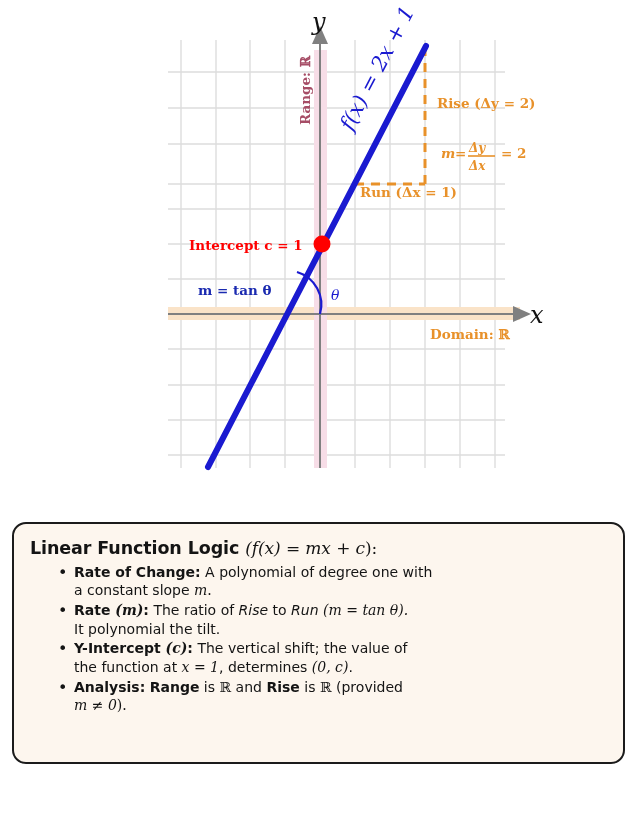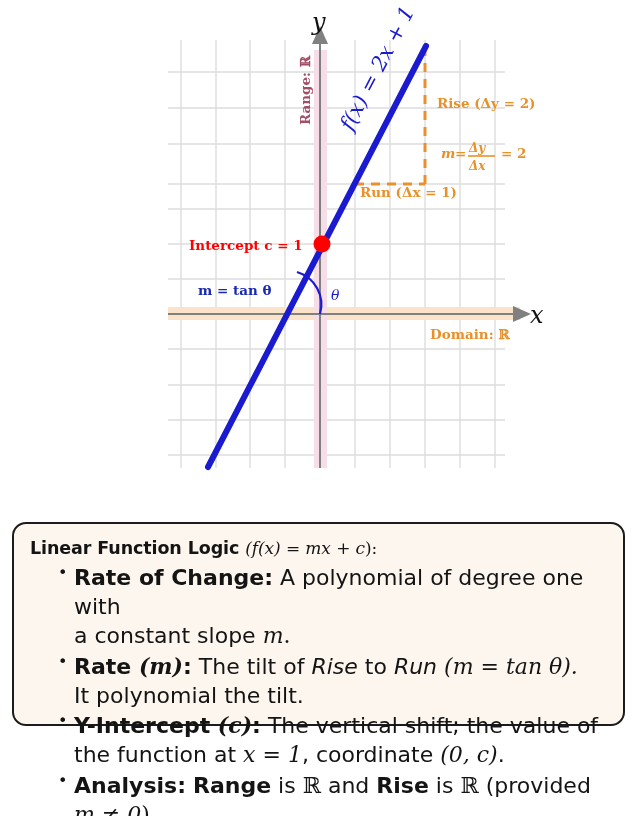--- a/index.html
+++ b/index.html
@@ -31,21 +31,21 @@
   .figure svg {
     display: block;
   }
 
   
   .summary-box {
     position: absolute;
     left: 12px;
     top: 522px;
     width: 613px;
-    height: 204px;
+    height: 242px;
     box-sizing: border-box;
     background: #fdf6ee;
     border: 2.5px solid #1b1b1b;
     border-radius: 14px;
     padding: 12px 16px 10px 14px;
   }
   .summary-title {
     font-family: "DejaVu Sans", sans-serif;
     font-weight: bold;
     font-size: 17.5px;
@@ -62,21 +62,21 @@
   }
   .summary-title .formula .op { font-style: normal; }
   ul.summary-list {
     list-style: none;
     margin: 0;
     padding: 0 0 0 30px;
   }
   ul.summary-list > li {
     position: relative;
     font-family: "DejaVu Sans", sans-serif;
-    font-size: 22px;
+    font-size: 14px;
     color: #141414;
     line-height: 1.33;
     margin-bottom: 1px;
     padding-left: 16px;
     text-indent: 0;
   }
   ul.summary-list > li::before {
     content: "\2022";
     position: absolute;
     left: 0;
@@ -196,28 +196,28 @@
     <ul class="summary-list">
 
       <li>
         <span class="b">Rate of Change:</span>
         <span>A polynomial of degree one with</span><br>
         <span>a constant slope </span><span class="serif-i">m</span><span class="serif-r">.</span>
       </li>
 
       <li>
         <span class="b">Rate </span><span class="b serif-i">(m)</span><span class="b">:</span>
-        <span>The tilt of </span><span class="it">Rise</span><span> to </span><span class="it">Run</span><span class="serif-i"> (m = tan θ).</span><br>
+        <span>The ratio of </span><span class="it">Rise</span><span> to </span><span class="it">Run</span><span class="serif-i"> (m = tan θ).</span><br>
         <span>It polynomial the tilt.</span>
       </li>
 
       <li>
         <span class="b">Y-Intercept </span><span class="b serif-i">(c)</span><span class="b">:</span>
         <span>The vertical shift; the value of</span><br>
-        <span>the function at </span><span class="serif-i">x = 1</span><span>, coordinate </span><span class="serif-i">(0, c)</span><span>.</span>
+        <span>the function at </span><span class="serif-i">x = 1</span><span>, determines </span><span class="serif-i">(0, c)</span><span>.</span>
       </li>
 
       <li>
         <span class="b">Analysis:</span><span> </span><span class="b">Range</span><span> is </span><span class="bbR">ℝ</span><span> and </span><span class="b">Rise</span><span> is </span><span class="bbR">ℝ</span><span> (provided</span><br>
         <span class="serif-i">m ≠ 0</span><span class="serif-r">).</span>
       </li>
 
     </ul>
   </div>
 

